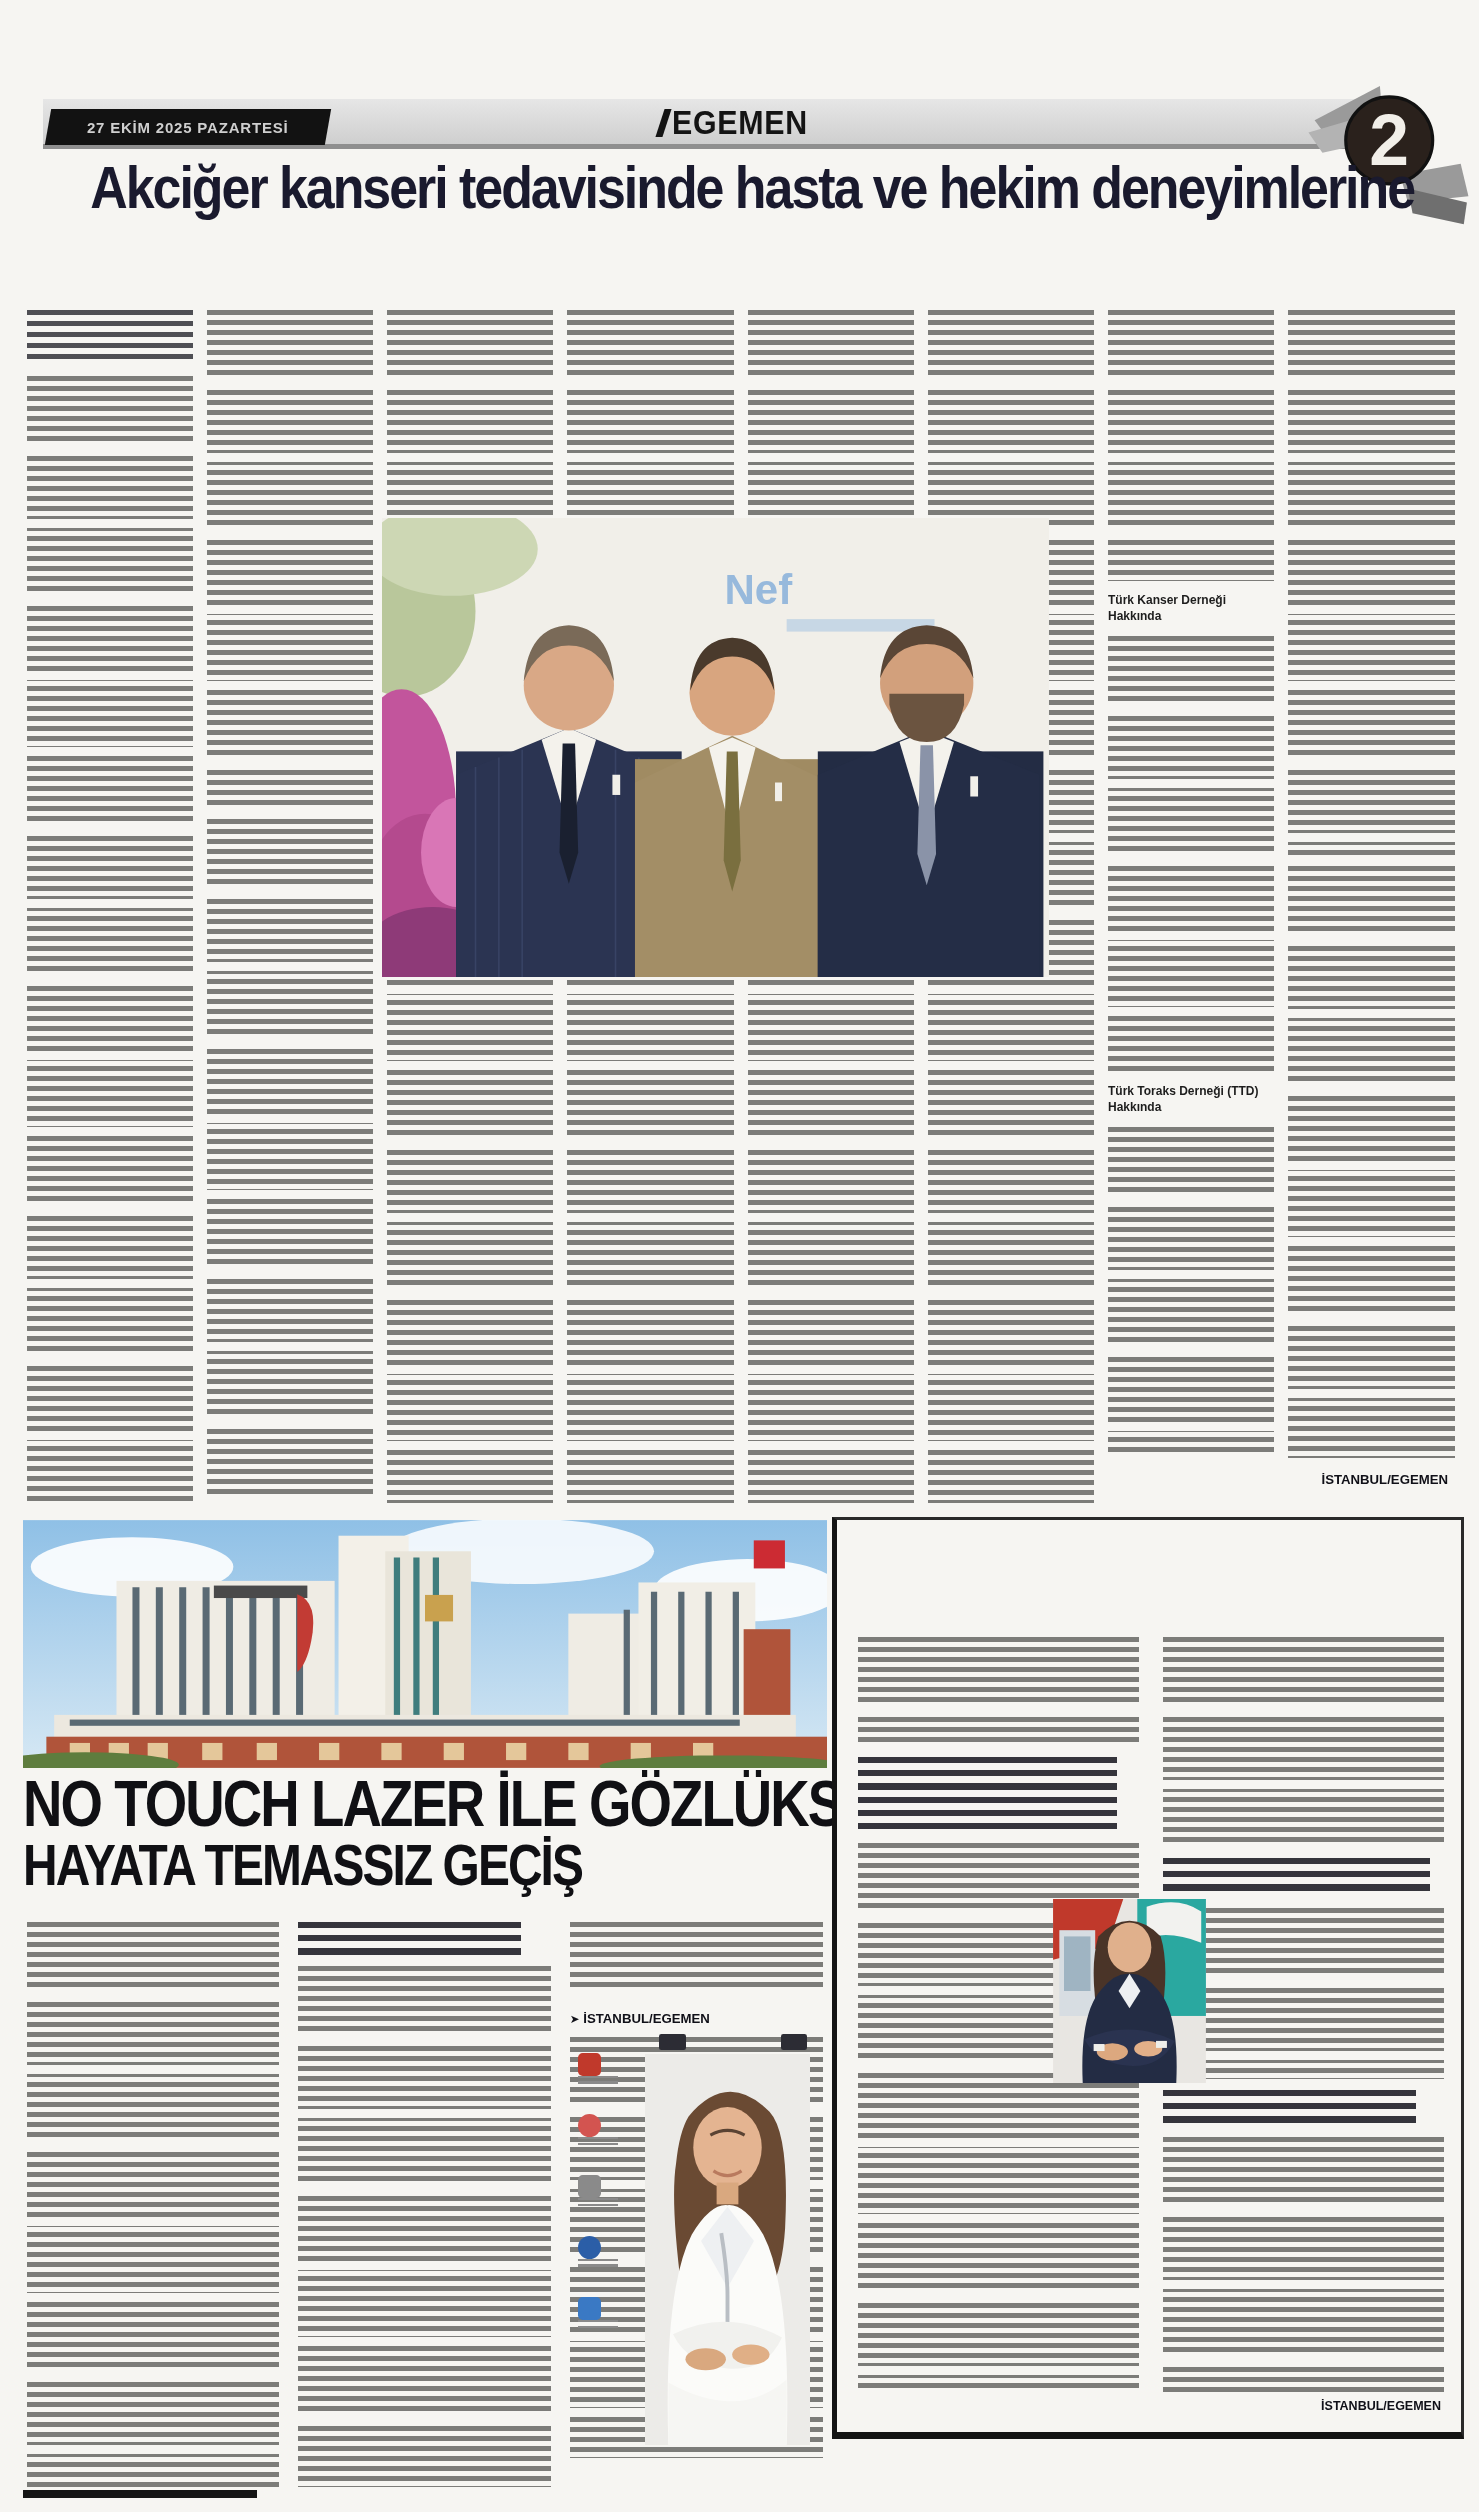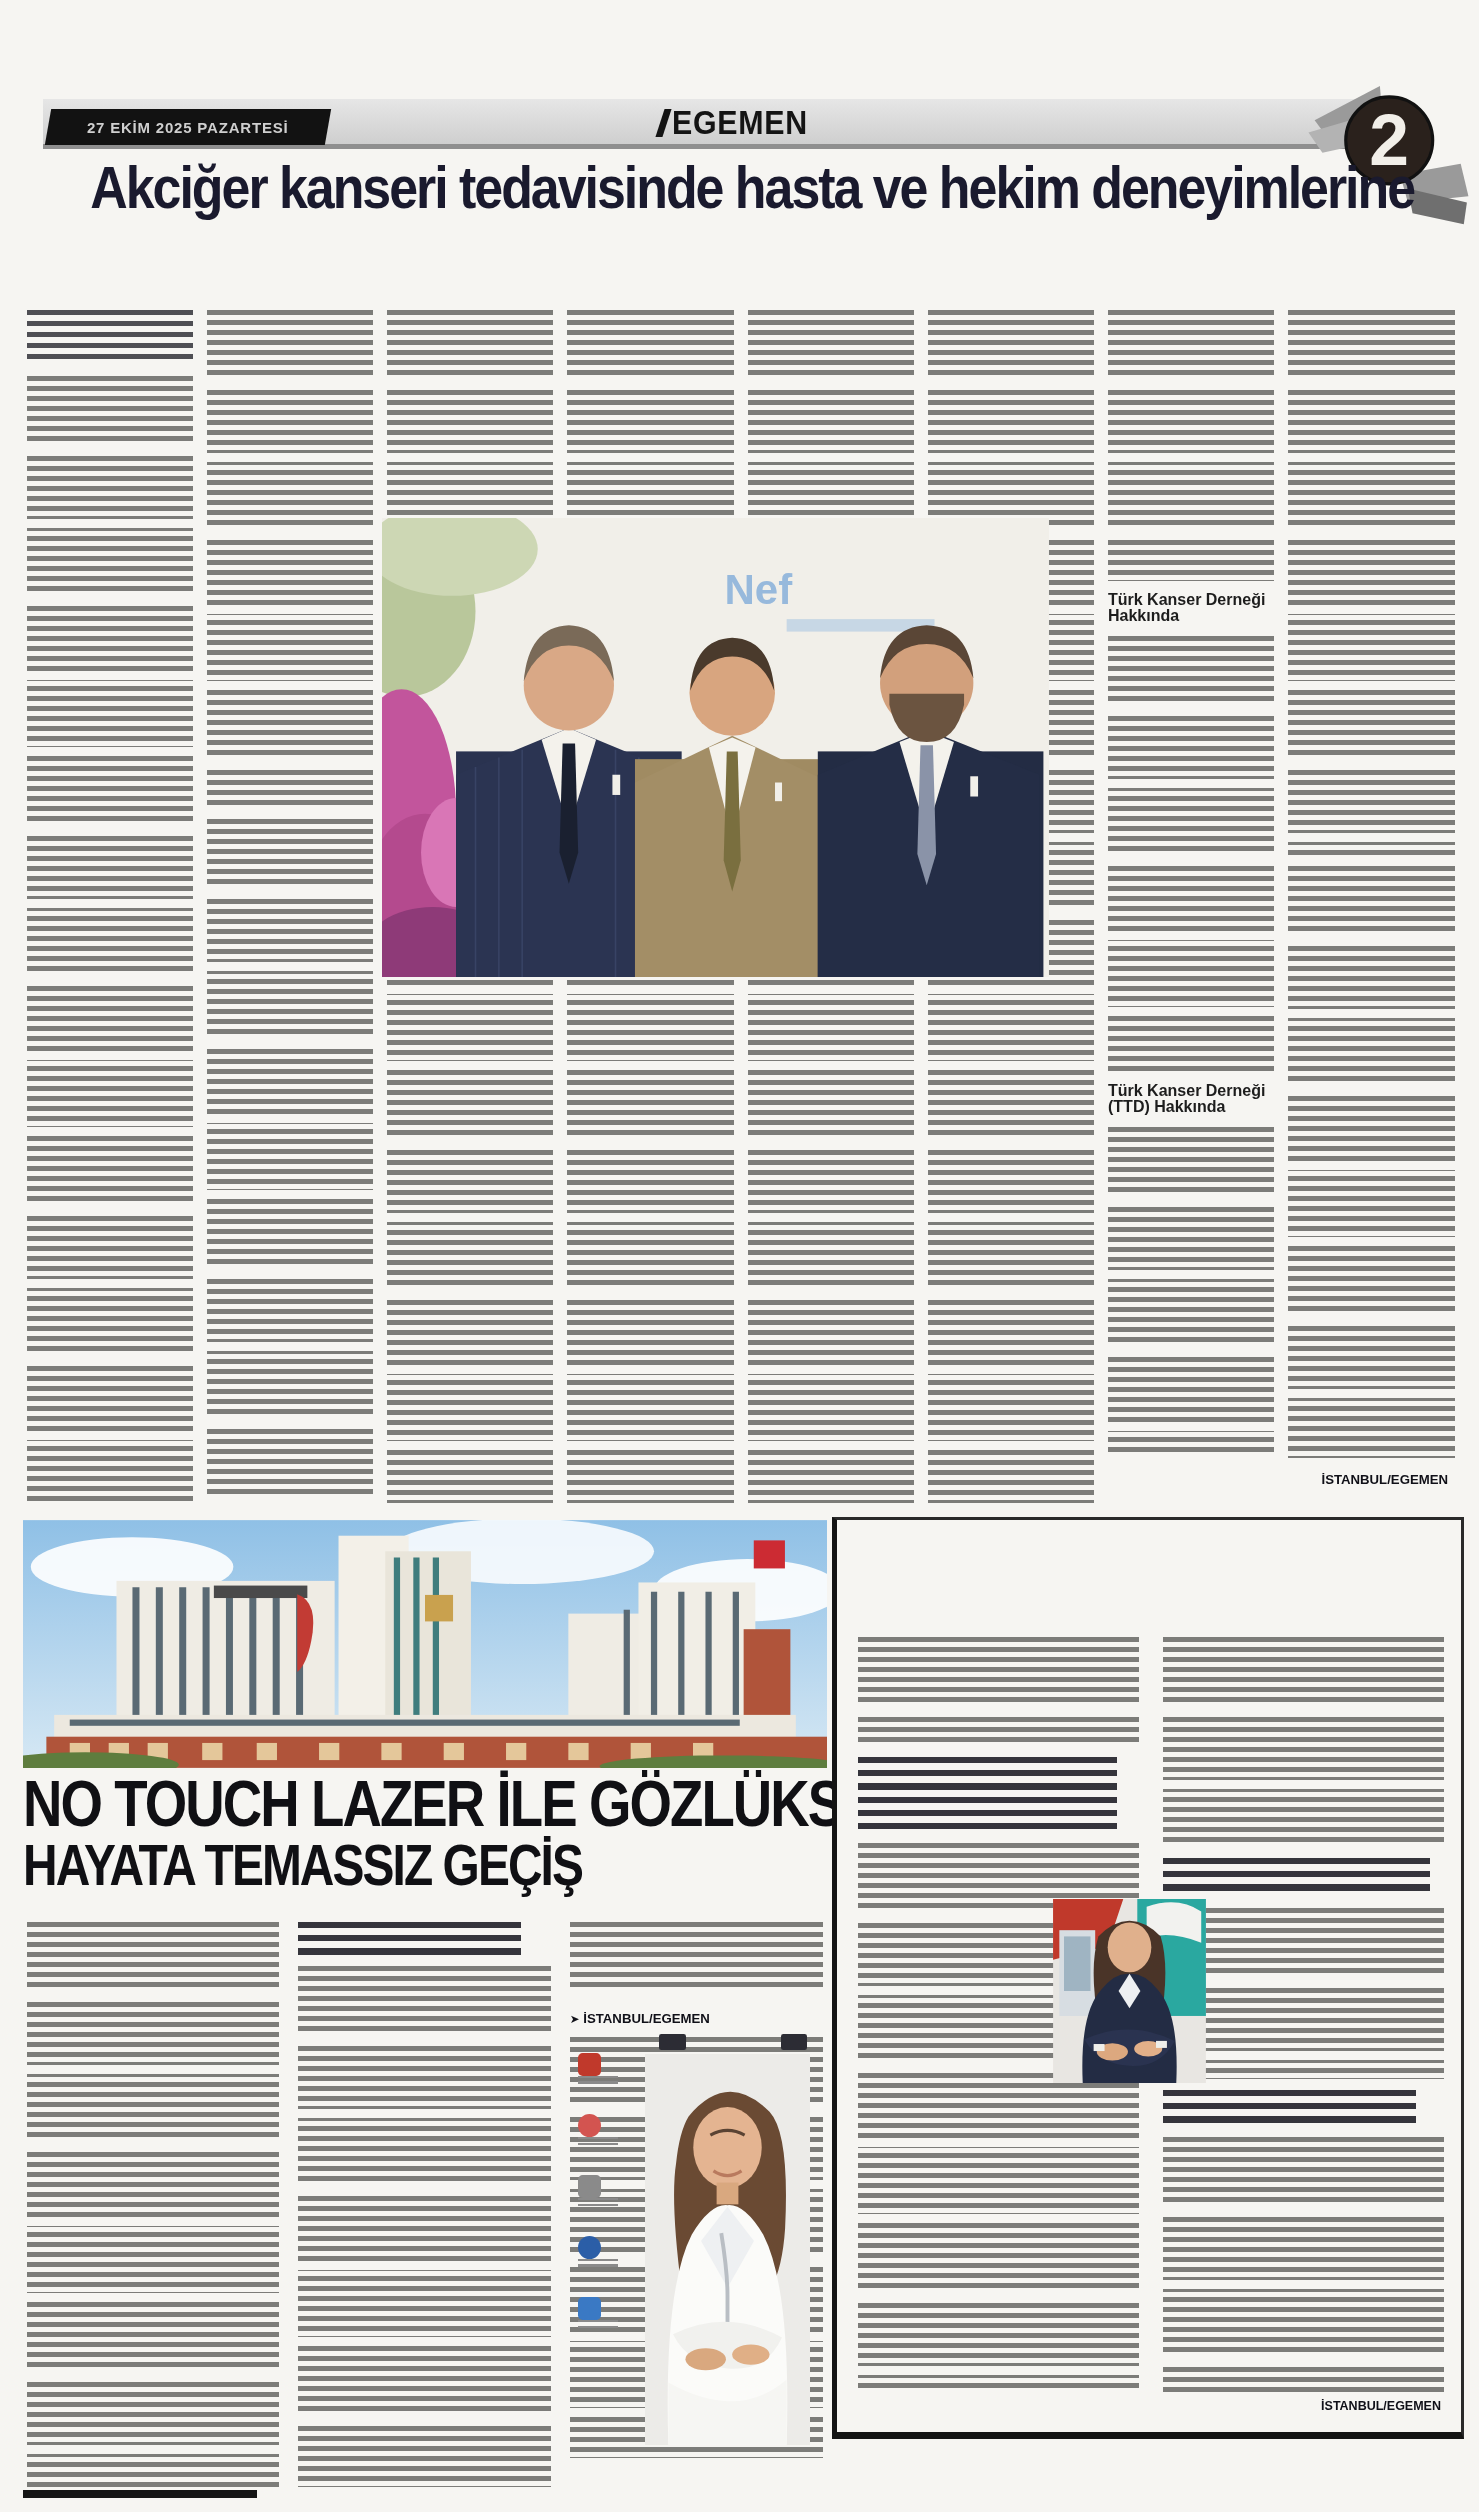--- a/index.html
+++ b/index.html
@@ -38,21 +38,21 @@
       repeating-linear-gradient(to bottom,var(--greek) 0 4.7px,transparent 4.7px 10px);
       opacity:.82;}
   .gk-bold{background-image:
       repeating-linear-gradient(to bottom,#24242c 0 6.2px,transparent 6.2px 13.2px);
       opacity:.92;}
   .gk-lead{background-image:
       repeating-linear-gradient(to bottom,#3c3c42 0 5.5px,transparent 5.5px 11px);
       opacity:.9;}
   .cols{position:absolute;display:flex;}
   .col{display:flex;flex-direction:column;gap:11px;position:relative;}
-  .subhead{font-size:16px;line-height:16.4px;font-weight:bold;color:#1d1d1d;}
+  .subhead{font-size:12px;line-height:16.4px;font-weight:bold;color:#1d1d1d;}
   .byline{font-weight:bold;color:#101018;font-size:13.2px;}
   .arrow{color:#101018;font-size:11.7px;margin-right:3.9px;}
 
   .photo{position:absolute;overflow:hidden;}
 
   
   .black-hl{position:absolute;left:23.4px;white-space:nowrap;font-weight:bold;color:#101014;}
   .black-hl .sq{display:inline-block;transform:scaleX(.84);transform-origin:left center;letter-spacing:-2.3px;}
   .nt1{top:1766px;font-size:65px;}
   .nt2{top:1832px;font-size:57px;}
@@ -123,21 +123,21 @@
     <div class="col" style="flex:1">
       <div class="gk" style="height:1193px"></div>
     </div>
     <div class="col" style="flex:1">
       <div class="gk" style="height:1193px"></div>
     </div>
     <div class="col" style="flex:1">
       <div class="gk" style="height:271px"></div>
       <div class="subhead">Türk Kanser Derneği Hakkında</div>
       <div class="gk" style="height:436px"></div>
-      <div class="subhead">Türk Kanser Derneği (TTD) Hakkında</div>
+      <div class="subhead">Türk Toraks Derneği (TTD) Hakkında</div>
       <div class="gk" style="height:327px"></div>
     </div>
     <div class="col" style="flex:1">
       <div class="gk" style="height:545px"></div>
       <div class="gk" style="height:592px"></div>
     </div>
   </div>
 
   <div class="byline" style="position:absolute;left:1238px;top:1472px;width:210px;text-align:right;">İSTANBUL/EGEMEN</div>
 

